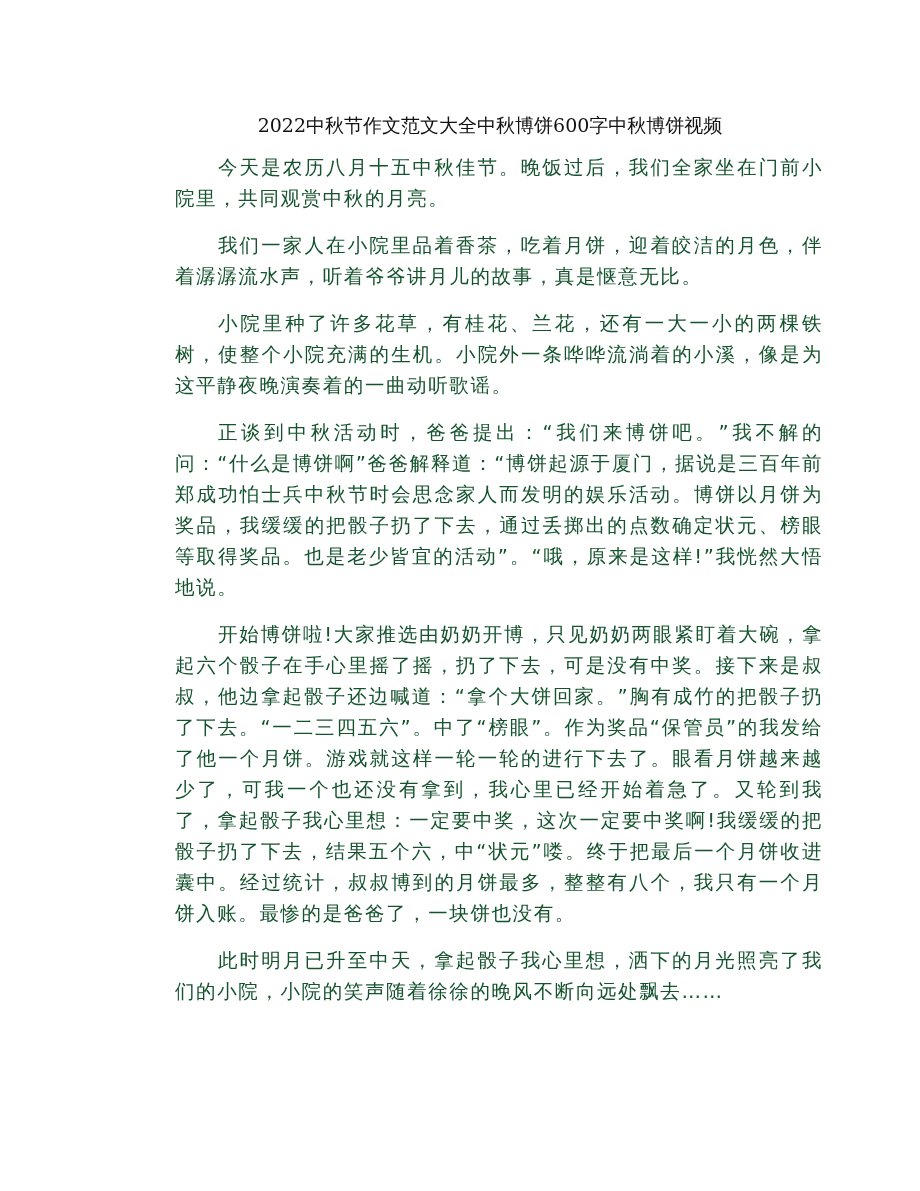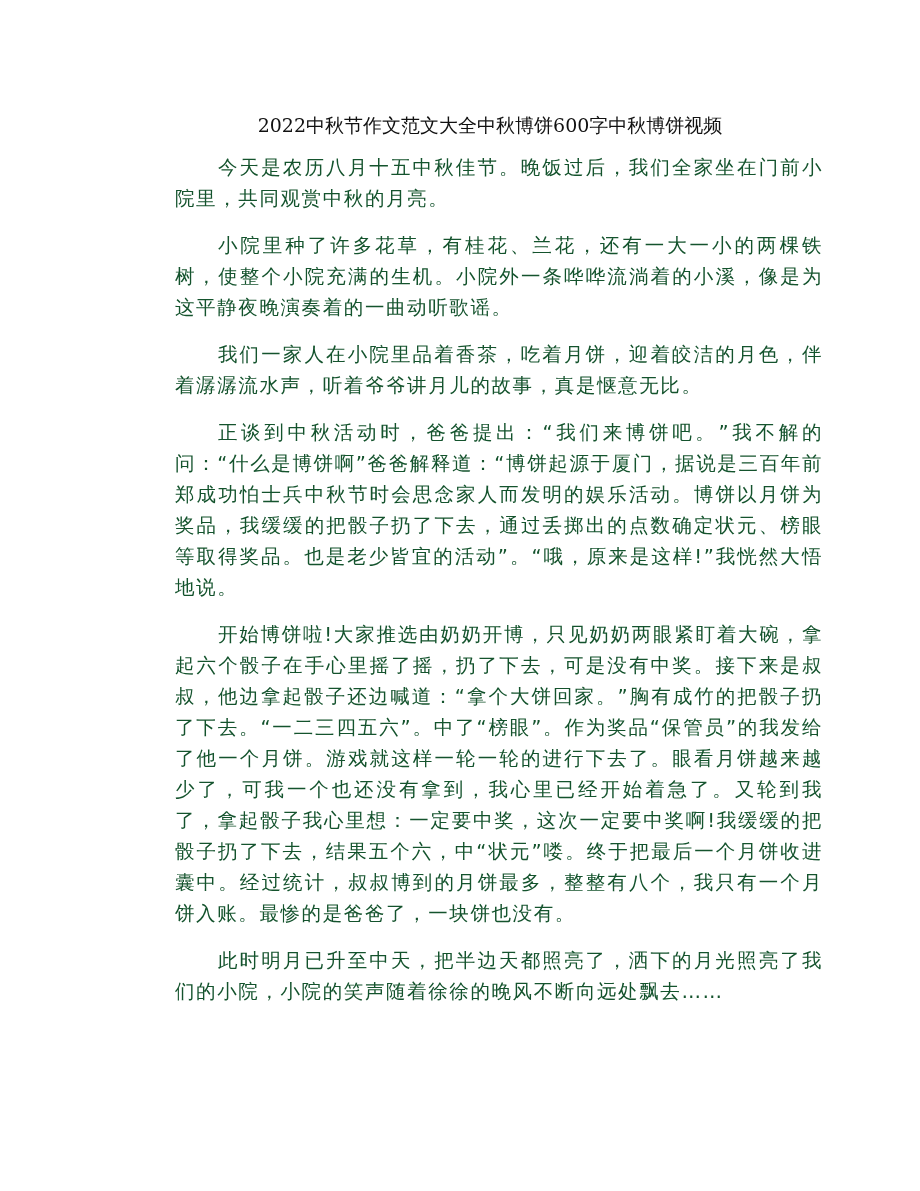--- a/index.html
+++ b/index.html
@@ -24,19 +24,19 @@
   }
   .para { margin: 0 0 16px 0; text-indent: 2.2em; }
 </style>
 </head>
 <body>
 
 <div class="page">
   <div class="title">2022中秋节作文范文大全中秋博饼600字中秋博饼视频</div>
   <div class="body-text">
     <p class="para">今天是农历八月十五中秋佳节。晚饭过后，我们全家坐在门前小院里，共同观赏中秋的月亮。</p>
+    <p class="para">我们一家人在小院里品着香茶，吃着月饼，迎着皎洁的月色，伴着潺潺流水声，听着爷爷讲月儿的故事，真是惬意无比。</p>
     <p class="para">小院里种了许多花草，有桂花、兰花，还有一大一小的两棵铁树，使整个小院充满的生机。小院外一条哗哗流淌着的小溪，像是为这平静夜晚演奏着的一曲动听歌谣。</p>
-    <p class="para">我们一家人在小院里品着香茶，吃着月饼，迎着皎洁的月色，伴着潺潺流水声，听着爷爷讲月儿的故事，真是惬意无比。</p>
     <p class="para">正谈到中秋活动时，爸爸提出：“我们来博饼吧。”我不解的问：“什么是博饼啊”爸爸解释道：“博饼起源于厦门，据说是三百年前郑成功怕士兵中秋节时会思念家人而发明的娱乐活动。博饼以月饼为奖品，我缓缓的把骰子扔了下去，通过丢掷出的点数确定状元、榜眼等取得奖品。也是老少皆宜的活动”。“哦，原来是这样!”我恍然大悟地说。</p>
     <p class="para">开始博饼啦!大家推选由奶奶开博，只见奶奶两眼紧盯着大碗，拿起六个骰子在手心里摇了摇，扔了下去，可是没有中奖。接下来是叔叔，他边拿起骰子还边喊道：“拿个大饼回家。”胸有成竹的把骰子扔了下去。“一二三四五六”。中了“榜眼”。作为奖品“保管员”的我发给了他一个月饼。游戏就这样一轮一轮的进行下去了。眼看月饼越来越少了，可我一个也还没有拿到，我心里已经开始着急了。又轮到我了，拿起骰子我心里想：一定要中奖，这次一定要中奖啊!我缓缓的把骰子扔了下去，结果五个六，中“状元”喽。终于把最后一个月饼收进囊中。经过统计，叔叔博到的月饼最多，整整有八个，我只有一个月饼入账。最惨的是爸爸了，一块饼也没有。</p>
-    <p class="para">此时明月已升至中天，把半边天都照亮了，洒下的月光照亮了我们的小院，小院的笑声随着徐徐的晚风不断向远处飘去……</p>
+    <p class="para">此时明月已升至中天，拿起骰子我心里想，洒下的月光照亮了我们的小院，小院的笑声随着徐徐的晚风不断向远处飘去……</p>
   </div>
 </div>
 
 </body></html>

